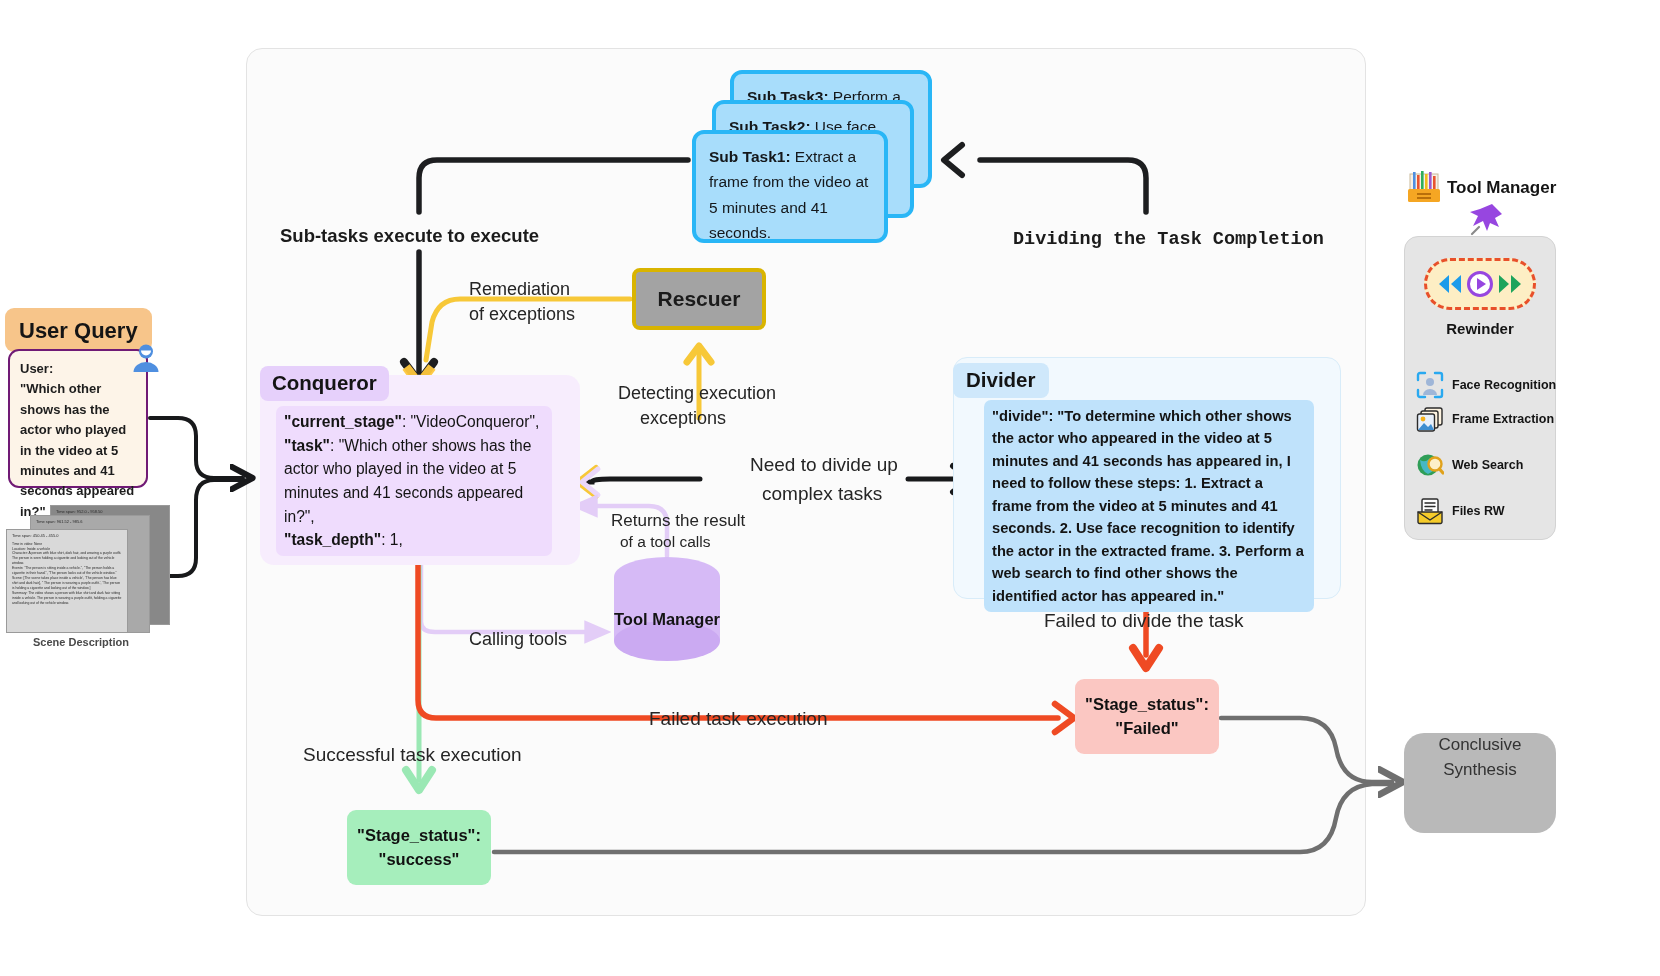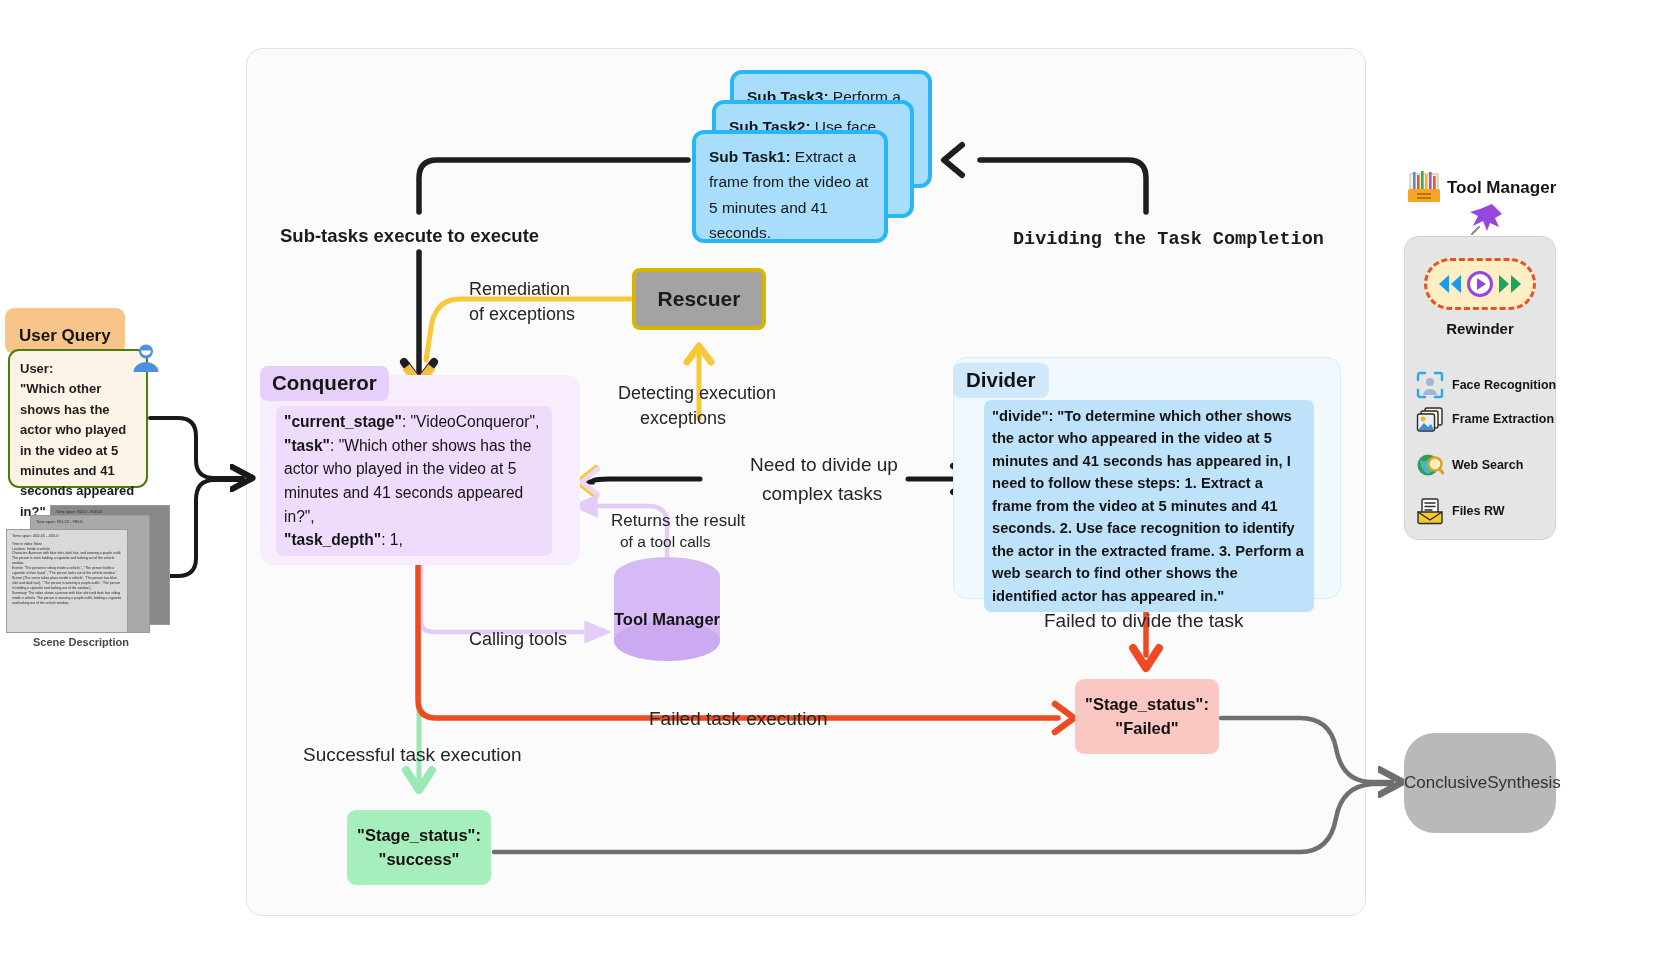--- a/index.html
+++ b/index.html
@@ -72,29 +72,29 @@
   
   #stage-failed { left:1075px; top:679px; width:144px; height:75px;
      background:#fbc7c2; border-radius:9px;
      display:flex; flex-direction:column; align-items:center; justify-content:center;
      font-size:16.5px; font-weight:700; color:#111; line-height:1.42; }
   #stage-success { left:347px; top:810px; width:144px; height:75px;
      background:#a6eebc; border-radius:9px;
      display:flex; flex-direction:column; align-items:center; justify-content:center;
      font-size:16.5px; font-weight:700; color:#111; line-height:1.42; }
   #conclusive { left:1404px; top:733px; width:152px; height:100px;
-     background:#b9b9b9; border-radius:31px;
-     display:flex; align-items:center; justify-content:flex-start;
+     background:#b9b9b9; border-radius:20px;
+     display:flex; flex-direction:column; align-items:center; justify-content:flex-start;
      font-size:17px; color:#333; line-height:1.45; }
 
   
   #uq-tag { left:5px; top:308px; background:#f7c58a; border-radius:9px;
-     padding:18px 14px 8px 14px; font-size:17px; font-weight:700; color:#151515; }
+     padding:10px 14px 8px 14px; font-size:22px; font-weight:700; color:#151515; }
   #uq-body { left:8px; top:349px; width:140px; height:139px;
-     background:#fdf4e8; border:2px solid #4d7c0f; border-radius:11px;
+     background:#fdf4e8; border:2px solid #701a75; border-radius:11px;
      padding:8px 10px; font-size:13px; line-height:1.57; font-weight:700; color:#1d1d1d; }
   #uq-avatar { left:131px; top:343px; width:30px; height:30px; }
 
   
   #scene-wrap { left:6px; top:505px; width:164px; height:128px; }
   .thumb { position:absolute; border:1px solid #9a9a9a; }
   #thumb3 { left:44px; top:0px;   width:120px; height:120px; background:#888888; }
   #thumb2 { left:24px; top:10px;  width:120px; height:118px; background:#a9a9a9; }
   #thumb1 { left:0px;  top:24px;  width:122px; height:104px; background:#d9d9d9; }
   .thumb-hdr { font-size:4px; color:#2a2a2a; padding:3px 5px 1px 5px; line-height:1.4;}

